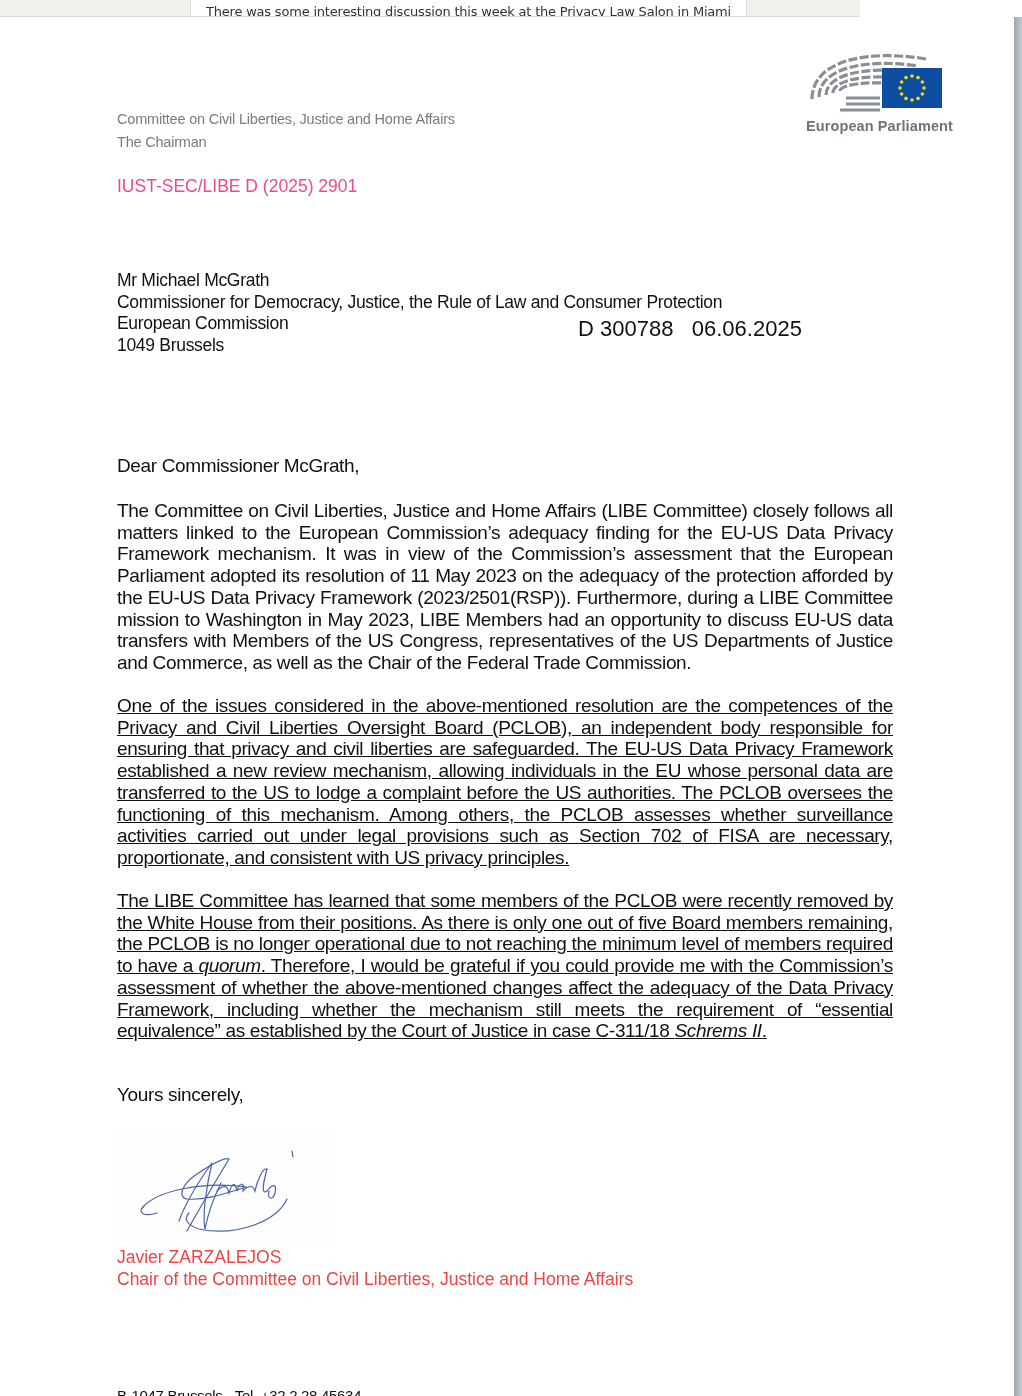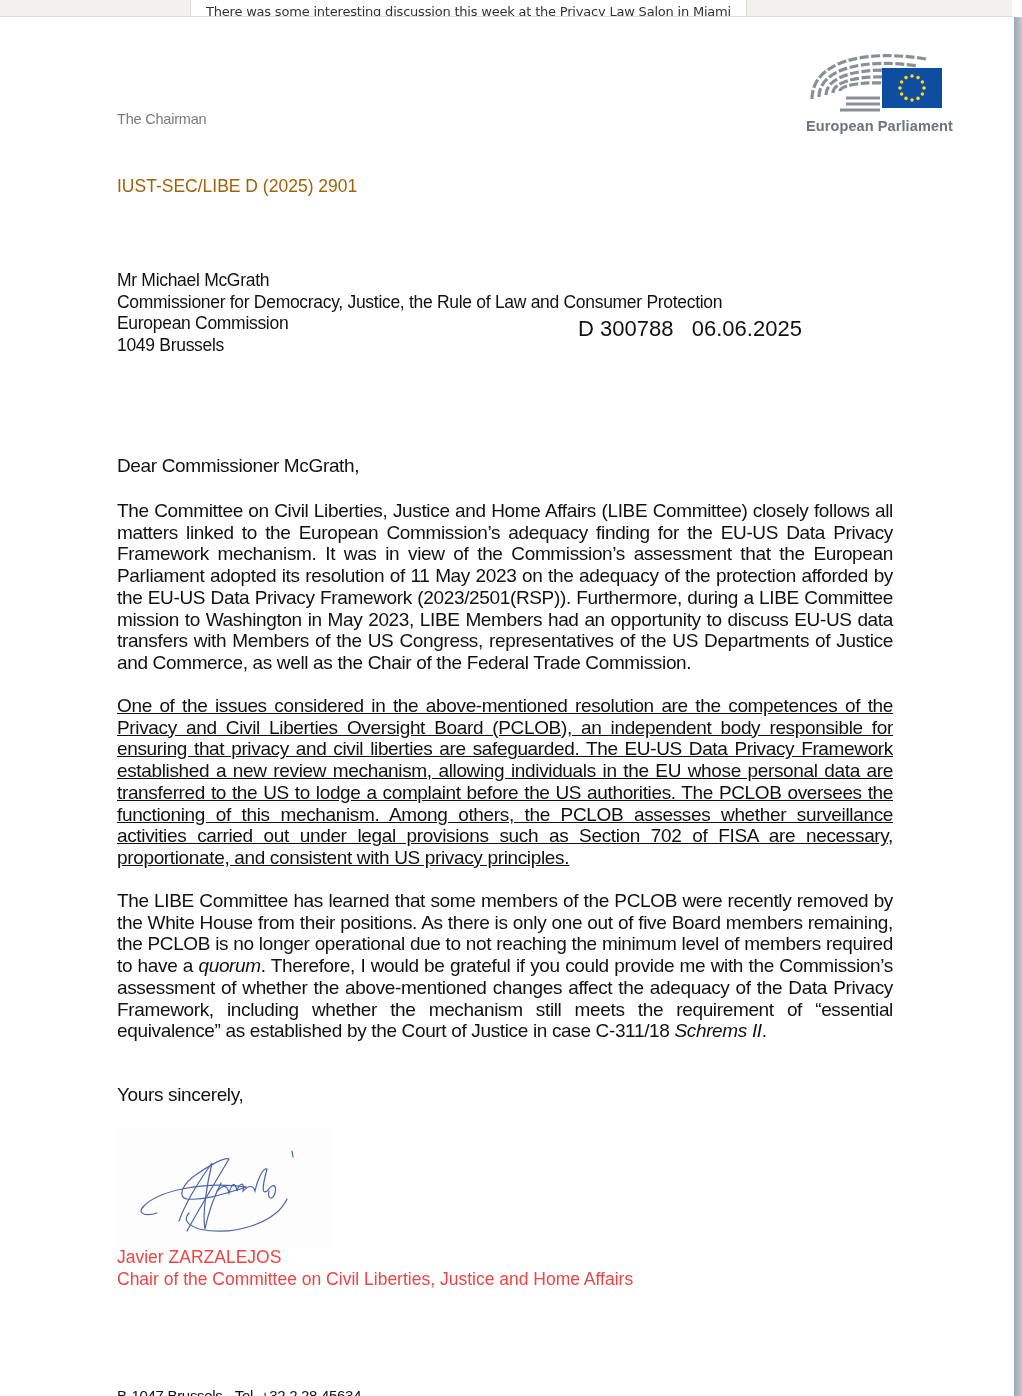--- a/index.html
+++ b/index.html
@@ -8,21 +8,21 @@
       width: 1022px;
       height: 1396px;
       overflow: hidden;
       background: #ffffff;
       font-family: "Liberation Sans", sans-serif;
       color: #111;
     }
     .topbar {
       position: absolute;
       left: 0; top: 0;
-      width: 1012px;
+      width: 860px;
       height: 16px;
       background: #f2f1ee;
       border-bottom: 1px solid #dcdcdc;
       overflow: hidden;
     }
     .topbar-tab {
       position: absolute;
       left: 190px;
       top: 0;
       width: 555px;
@@ -81,21 +81,21 @@
       font-size: 14.5px;
       line-height: 23px;
       color: #7b7b7b;
       letter-spacing: -0.2px;
     }
     .ref {
       position: absolute;
       left: 117px;
       top: 159px;
       font-size: 17.5px;
-      color: #a16207;
+      color: #ec4899;
     }
     .address {
       position: absolute;
       left: 117px;
       top: 245px;
       font-size: 17.5px;
       line-height: 21.5px;
       color: #111;
       letter-spacing: -0.3px;
       margin-top: 8px;
@@ -114,21 +114,21 @@
       width: 776px;
       font-size: 19px;
       line-height: 21.7px;
       color: #111;
       text-align: justify;
       letter-spacing: -0.35px;
     }
     .salutation { top: 438px; }
     .para1 { top: 483px; }
     .para2 { top: 678px; text-decoration: underline; }
-    .para3 { top: 873px; }
+    .para3 { top: 873px; text-decoration: underline; }
     .closing { top: 1067px; }
     .signature {
       position: absolute;
       left: 117px;
       top: 1112px;
       width: 215px;
       height: 118px;
       background: #fdfdfd;
     }
     .signer {
@@ -190,20 +190,21 @@
         <circle cx="95.6" cy="53" r="1.8"></circle>
         <circle cx="94" cy="47" r="1.8"></circle>
         <circle cx="95.6" cy="41" r="1.8"></circle>
         <circle cx="100" cy="36.6" r="1.8"></circle>
       </g>
     </svg>
     <div class="logo-caption">European Parliament</div>
   </div>
 
   <div class="committee">
+    <div>Committee on Civil Liberties, Justice and Home Affairs</div>
     <div>The Chairman</div>
   </div>
 
   <div class="ref">IUST-SEC/LIBE D (2025) 2901</div>
 
   <div class="address">
     <div>Mr Michael McGrath</div>
     <div>Commissioner for Democracy, Justice, the Rule of Law and Consumer Protection</div>
     <div>European Commission</div>
     <div>1049 Brussels</div>

